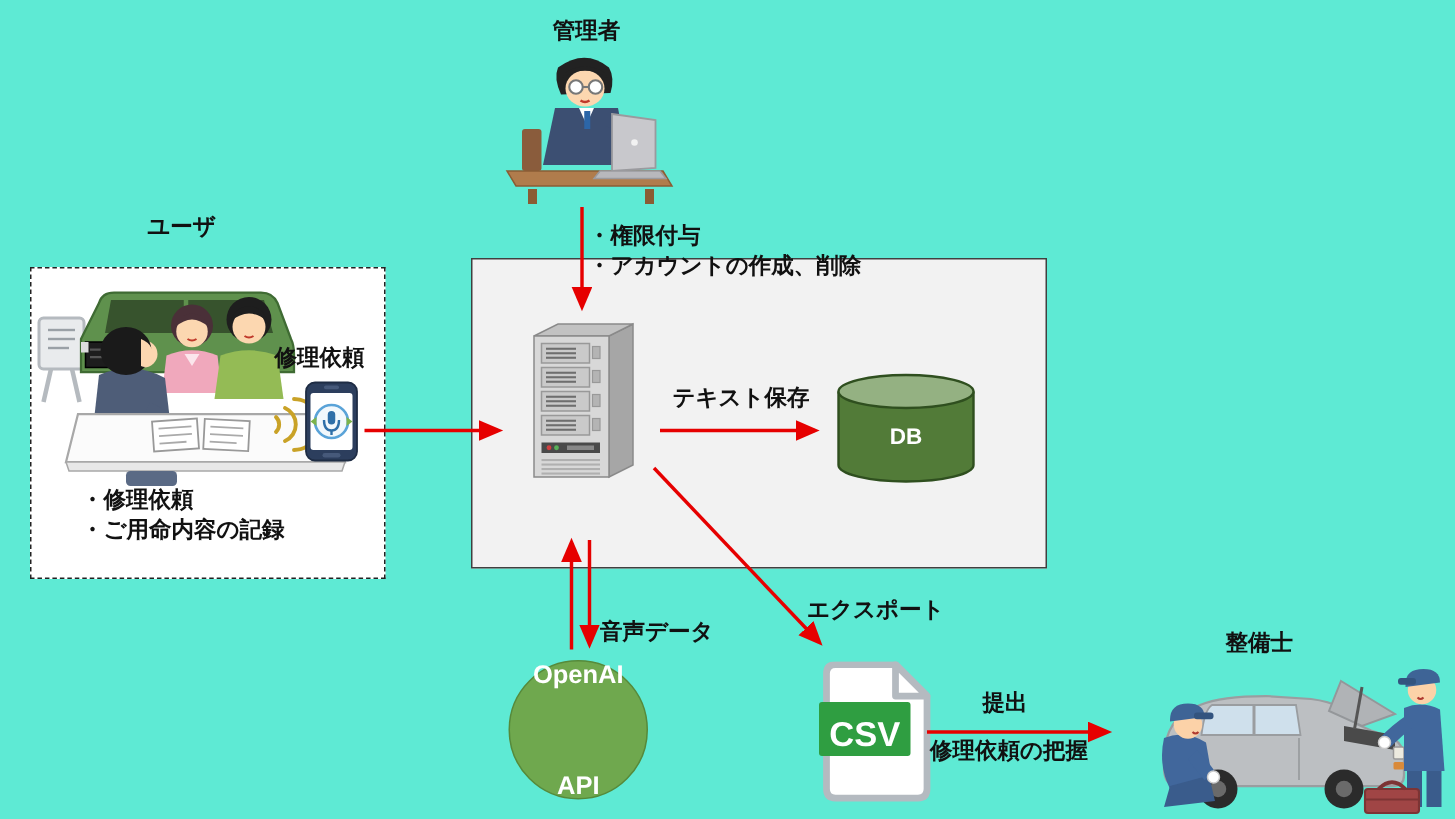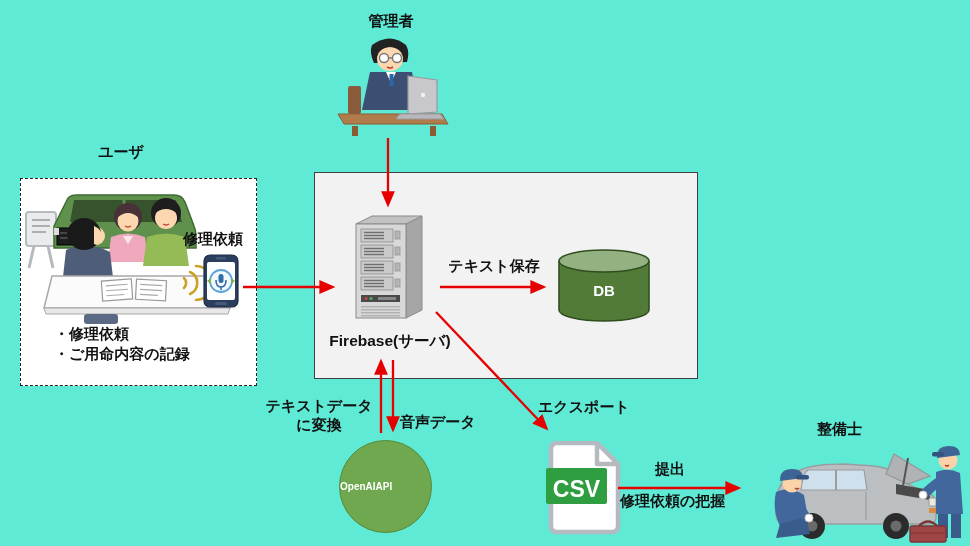--- a/index.html
+++ b/index.html
@@ -19,47 +19,46 @@
   .user-box{
     position:absolute;left:20px;top:178px;width:237px;height:208px;
     background:#ffffff;border:1.6px dashed #222;z-index:1;box-sizing:border-box;
   }
   .illus{position:absolute;z-index:2;}
   .lbl{z-index:3;}
   .arrows{position:absolute;left:0;top:0;z-index:4;pointer-events:none;}
   .openai-node{
     position:absolute;left:339px;top:440px;width:93px;height:93px;border-radius:50%;
     background:#6fa84e;border:1.5px solid #568a3a;z-index:2;
-    display:flex;align-items:center;justify-content:flex-start;
-    color:#fff;font-weight:bold;font-size:10px;line-height:17px;box-sizing:border-box;
+    display:flex;flex-direction:column;align-items:center;justify-content:space-between;
+    color:#fff;font-weight:bold;font-size:17px;line-height:17px;box-sizing:border-box;
   }
 </style>
 </head>
 <body>
 
 <div class="canvas">
 
   <div class="panel"></div>
   <div class="user-box"></div>
 
   <div class="lbl center" style="left:354px;top:11px;width:74px;">管理者</div>
   <div class="lbl center" style="left:84px;top:142px;width:74px;">ユーザ</div>
   <div class="lbl center" style="left:788px;top:419px;width:74px;text-align:right;">整備士</div>
 
+  <div class="lbl" style="left:392px;top:148px;">・権限付与
+・アカウントの作成、削除</div>
   <div class="lbl" style="left:183px;top:229px;">修理依頼</div>
   <div class="lbl" style="left:54px;top:324px;">・修理依頼
 ・ご用命内容の記録</div>
   <div class="lbl center" style="left:438px;top:256px;width:112px;">テキスト保存</div>
-  <div class="lbl center" style="left:263px;top:396px;width:112px;line-height:19px;">テキストデータ
-に変換</div>
   <div class="lbl" style="left:400px;top:396px;margin-top:16px;">音声データ</div>
   <div class="lbl" style="left:538px;top:397px;">エクスポート</div>
   <div class="lbl center" style="left:638px;top:459px;width:64px;">提出</div>
   <div class="lbl" style="left:620px;top:491px;">修理依頼の把握</div>
-  <div class="lbl center" style="left:320px;top:331px;width:140px;font-size:15.5px;">Firebase(サーバ)</div>
 
   <svg class="illus" style="left:334px;top:30px;" width="118" height="106" viewBox="0 0 118 106">
     <rect x="14" y="56" width="13" height="28" rx="2" fill="#8a5c3c"></rect>
     <path d="M36,42 L78,42 L85,80 L28,80 Z" fill="#3c4f72"></path>
     <path d="M70,54 Q84,60 89,72 L80,78 Q71,66 65,60 Z" fill="#3c4f72"></path>
     <path d="M52,42 L62,42 L57,53 Z" fill="#ffffff"></path>
     <rect x="55.5" y="44" width="4" height="12" fill="#2c66a8"></rect>
     <path d="M38,15 Q56,2 72,15 Q76,22 73,32 L40,33 Q35,22 38,15 Z" fill="#222222"></path>
     <ellipse cx="56" cy="29" rx="13" ry="12" fill="#fcd7b0"></ellipse>
     <path d="M41,22 Q56,12 71,22 Q70,16 56,14 Q42,16 41,22 Z" fill="#222222"></path>

